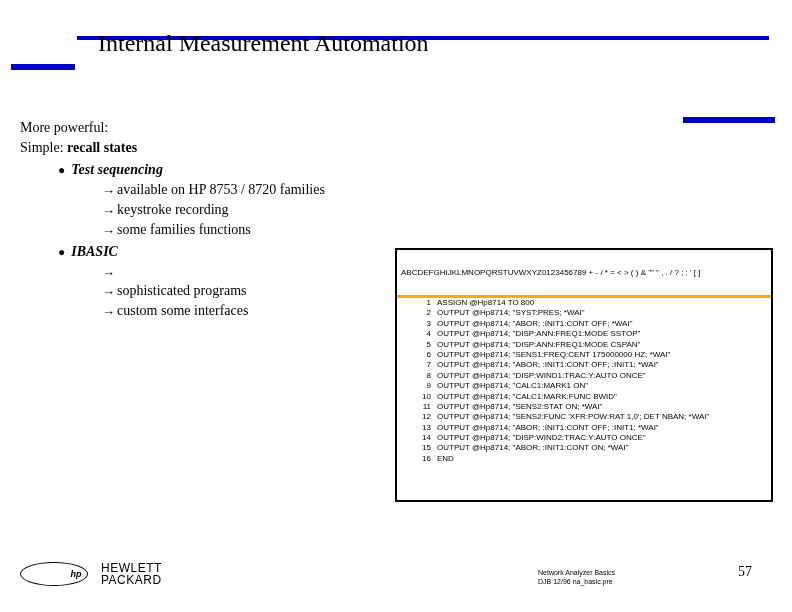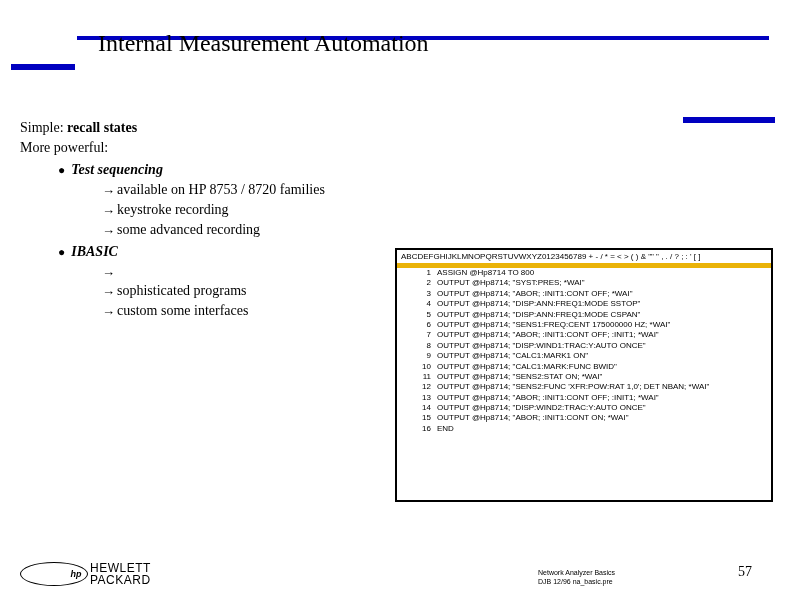--- a/index.html
+++ b/index.html
@@ -62,22 +62,22 @@
     left: 395px;
     top: 248px;
     width: 374px;
     height: 250px;
     border: 2px solid #000;
     background: #fff;
   }
   .code-header {
     font-family: Arial, sans-serif;
     font-size: 8px;
-    padding: 2px 4px;
-    border-bottom: 5px solid #eab308;
+    padding: 18px 4px;
+    border-bottom: 3px solid #eab308;
     white-space: nowrap;
   }
   .code-line {
     font-family: Arial, sans-serif;
     font-size: 8px;
     padding-left: 20px;
     line-height: 1.3;
     white-space: nowrap;
   }
   .code-num {
@@ -98,21 +98,21 @@
     height: 22px;
     border: 1px solid #000;
     border-radius: 50%;
     display: flex;
     align-items: center;
     justify-content: center;
     font-family: Arial, sans-serif;
     font-style: italic;
     font-size: 9px;
     font-weight: bold;
-    margin-right: 2px;
+    margin-right: 13px;
     padding-left: 44px;
   }
   .hp-text {
     font-family: Arial, sans-serif;
     font-size: 12px;
     line-height: 1;
     letter-spacing: 0.5px;
   }
   .footer-center {
     position: absolute;
@@ -133,40 +133,40 @@
 </head>
 <body>
 
 <div class="top-blue-bar"></div>
 <div class="left-blue-bar"></div>
 <div class="right-blue-bar"></div>
 
 <div class="title">Internal Measurement Automation</div>
 
 <div class="content">
+  <div class="line1">More powerful:</div>
   <div class="line1">
     <span>Simple: </span><span class="bold">recall states</span>
   </div>
-  <div class="line1">More powerful:</div>
 
   <div class="indent1">
     <span class="bullet">●</span>
     <span class="bolditalic">Test sequencing</span>
   </div>
   <div class="indent2">
     <span class="arrow">→</span>
     <span>available on HP 8753 / 8720 families</span>
   </div>
   <div class="indent2">
     <span class="arrow">→</span>
     <span>keystroke recording</span>
   </div>
   <div class="indent2">
     <span class="arrow">→</span>
-    <span>some advanced recording</span>
+    <span>some families functions</span>
   </div>
 
   <div class="indent1">
     <span class="bullet">●</span>
     <span class="bolditalic">IBASIC</span>
   </div>
   <div class="indent2">
     <span class="arrow">→</span>
   </div>
   <div class="indent2">

